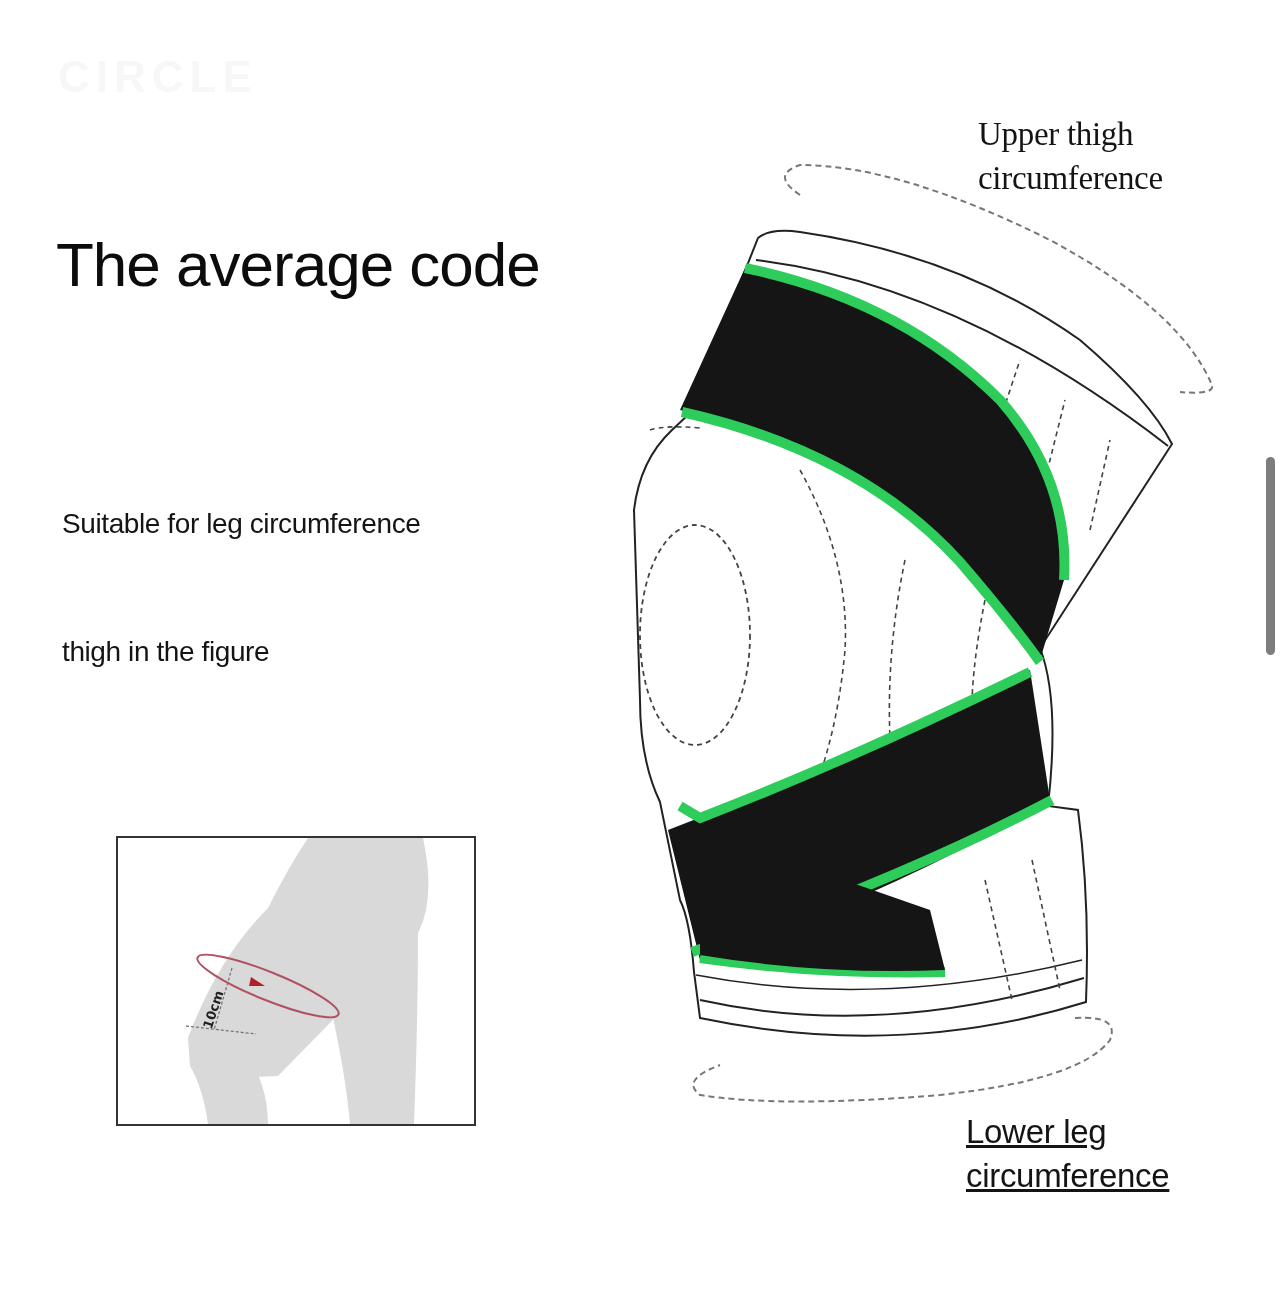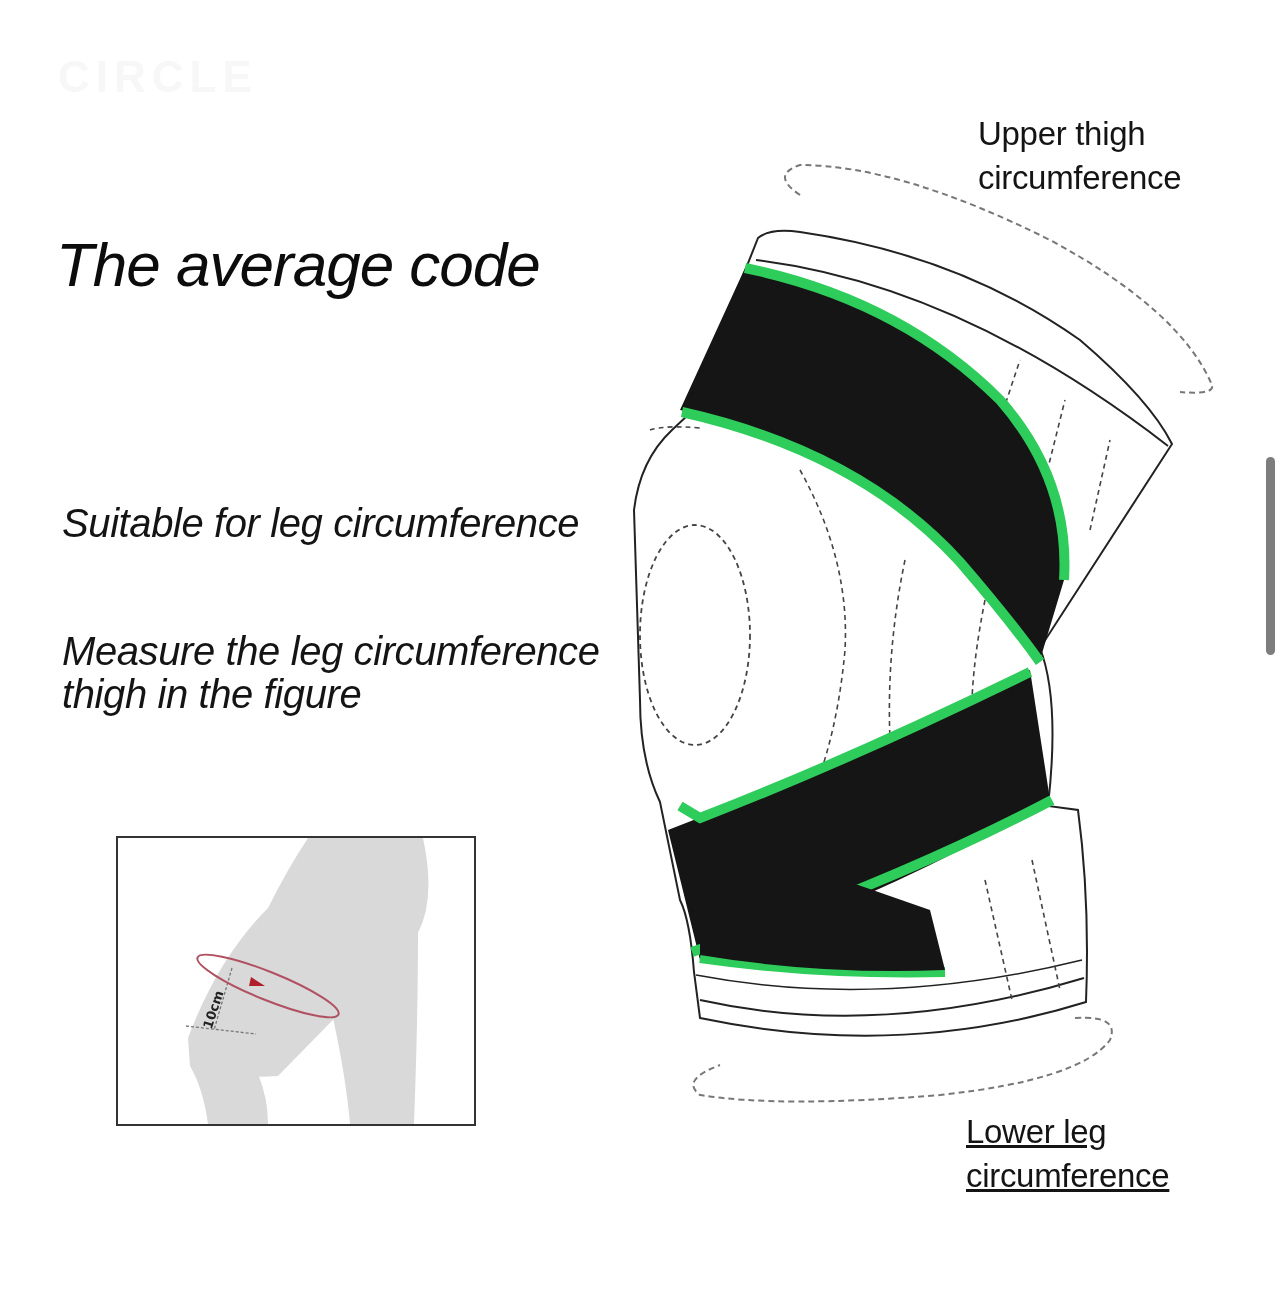--- a/index.html
+++ b/index.html
@@ -2,28 +2,28 @@
 <html><head>
 <meta charset="utf-8">
 <style>
   html, body { margin: 0; padding: 0; background: #ffffff; }
   body { width: 1283px; height: 1311px; position: relative; overflow: hidden;
          font-family: "DejaVu Sans", "Liberation Sans", sans-serif; color: #111111; }
   .abs { position: absolute; }
   .watermark { left: 58px; top: 52px; font-size: 44px; letter-spacing: 6px;
                color: #f7f7f7; font-weight: bold; font-family: "Liberation Sans", sans-serif; }
   .headline { left: 56px; top: 224px; font-size: 62px; line-height: 82px;
-              letter-spacing: -1px; color: #0c0c0c; font-family: "Liberation Sans", sans-serif; font-style: italic; }
-  .body-text { left: 62px; font-size: 40px; line-height: 43px; color: #141414;
-               font-family: "Liberation Sans", sans-serif; letter-spacing: -0.4px; font-style: italic; }
+              letter-spacing: -1px; color: #0c0c0c; font-family: "Liberation Sans", sans-serif; }
+  .body-text { left: 62px; font-size: 28px; line-height: 43px; color: #141414;
+               font-family: "Liberation Sans", sans-serif; letter-spacing: -0.4px; }
   .suitable { top: 502px; }
   .measure { top: 630px; }
   .label { font-size: 33px; line-height: 44px; color: #141414;
            font-family: "Liberation Sans", sans-serif; letter-spacing: -0.3px; }
-  .upper-label { left: 978px; top: 112px; }
+  .upper-label { left: 978px; top: 112px; font-family: Liberation Serif, serif; }
   .lower-label { left: 966px; top: 1110px; text-decoration: underline; }
   .figure-box { left: 116px; top: 836px; width: 360px; height: 290px;
                 border: 2px solid #333333; box-sizing: border-box; overflow: hidden; background: #fff; }
   .brace-svg { left: 0; top: 0; }
   .scrollbar-thumb { left: 1266px; top: 457px; width: 9px; height: 198px;
                      background: #7d7d7d; border-radius: 5px; }
   .fig-10cm { position: absolute; font-size: 13px; font-weight: bold; color: #222;
               transform: rotate(-72deg); transform-origin: left top; left: 82px; top: 188px;
               font-family: "DejaVu Sans", sans-serif; }
 </style>
@@ -34,21 +34,20 @@
 
 <div class="abs headline">
   <div>The average code</div>
 </div>
 
 <div class="abs body-text suitable">
   <div>Suitable for leg circumference</div>
 </div>
 
 <div class="abs body-text measure">
-  <div>Measure the leg circumference</div>
   <div>thigh in the figure</div>
 </div>
 
 <div class="abs figure-box">
   <svg width="356" height="286" viewBox="0 0 356 286">
 
     <path d="M190 0 L305 0 Q318 60 300 95 L160 238 Q130 240 100 236 Q88 215 70 200 Q100 120 150 70 Q170 30 190 0 Z" fill="#d9d9d9"></path>
 
     <path d="M70 200 Q100 210 140 236 Q150 260 150 286 L90 286 Q85 250 72 228 Z" fill="#d9d9d9"></path>
 

